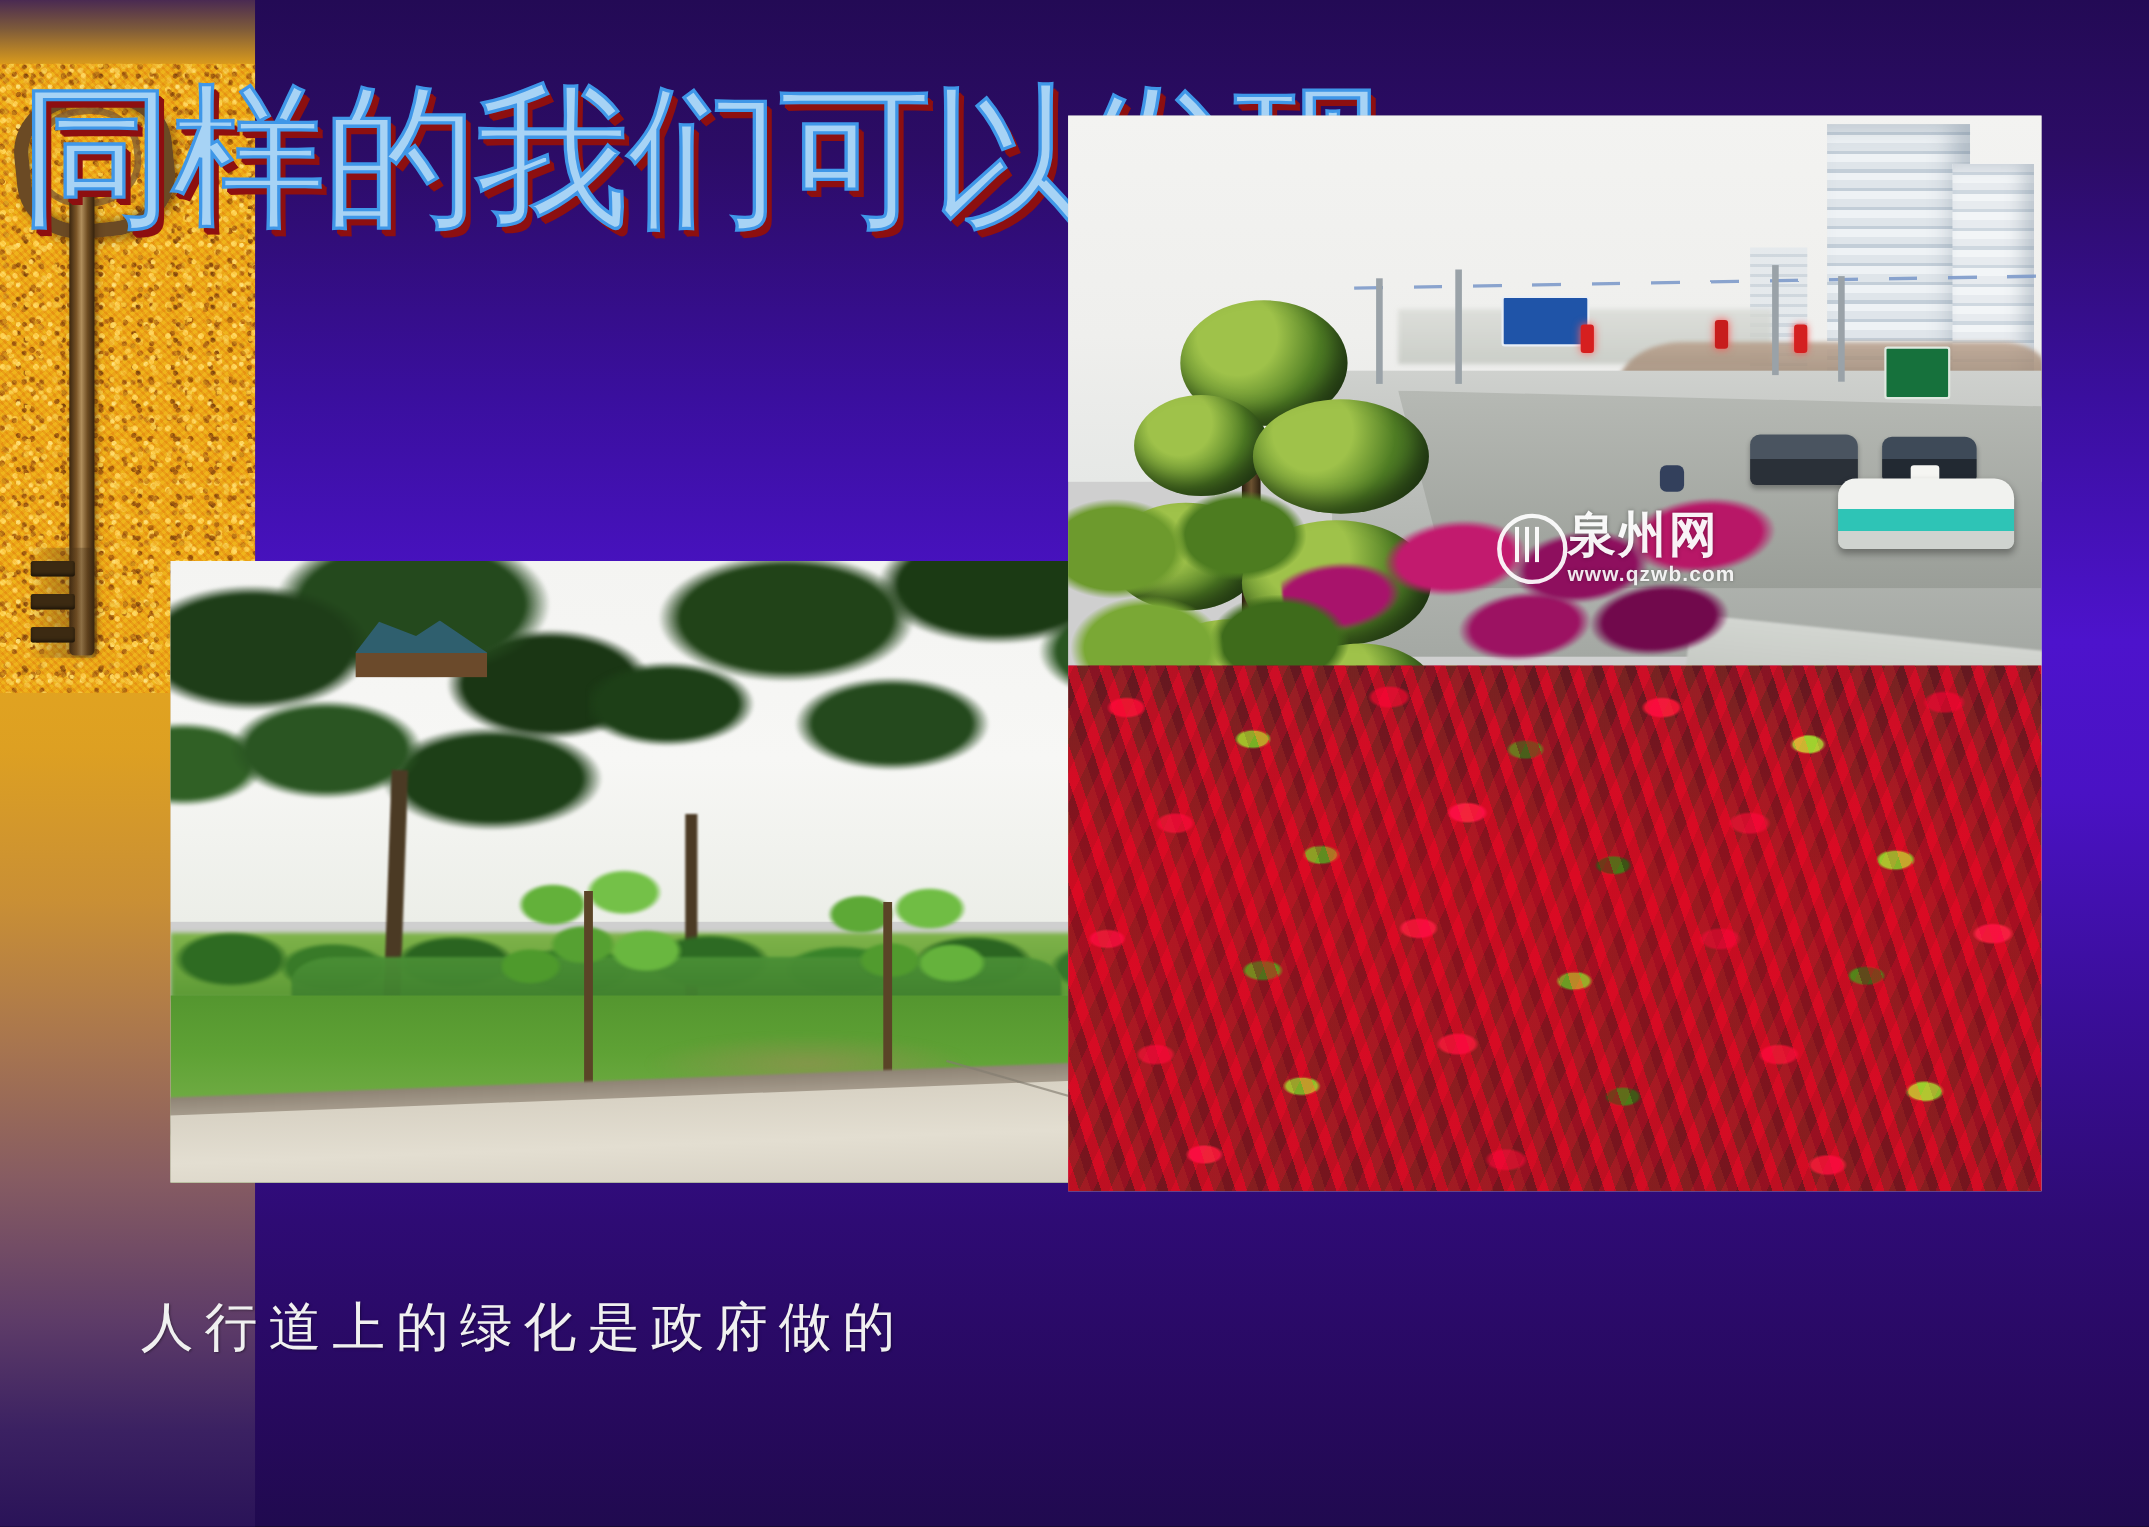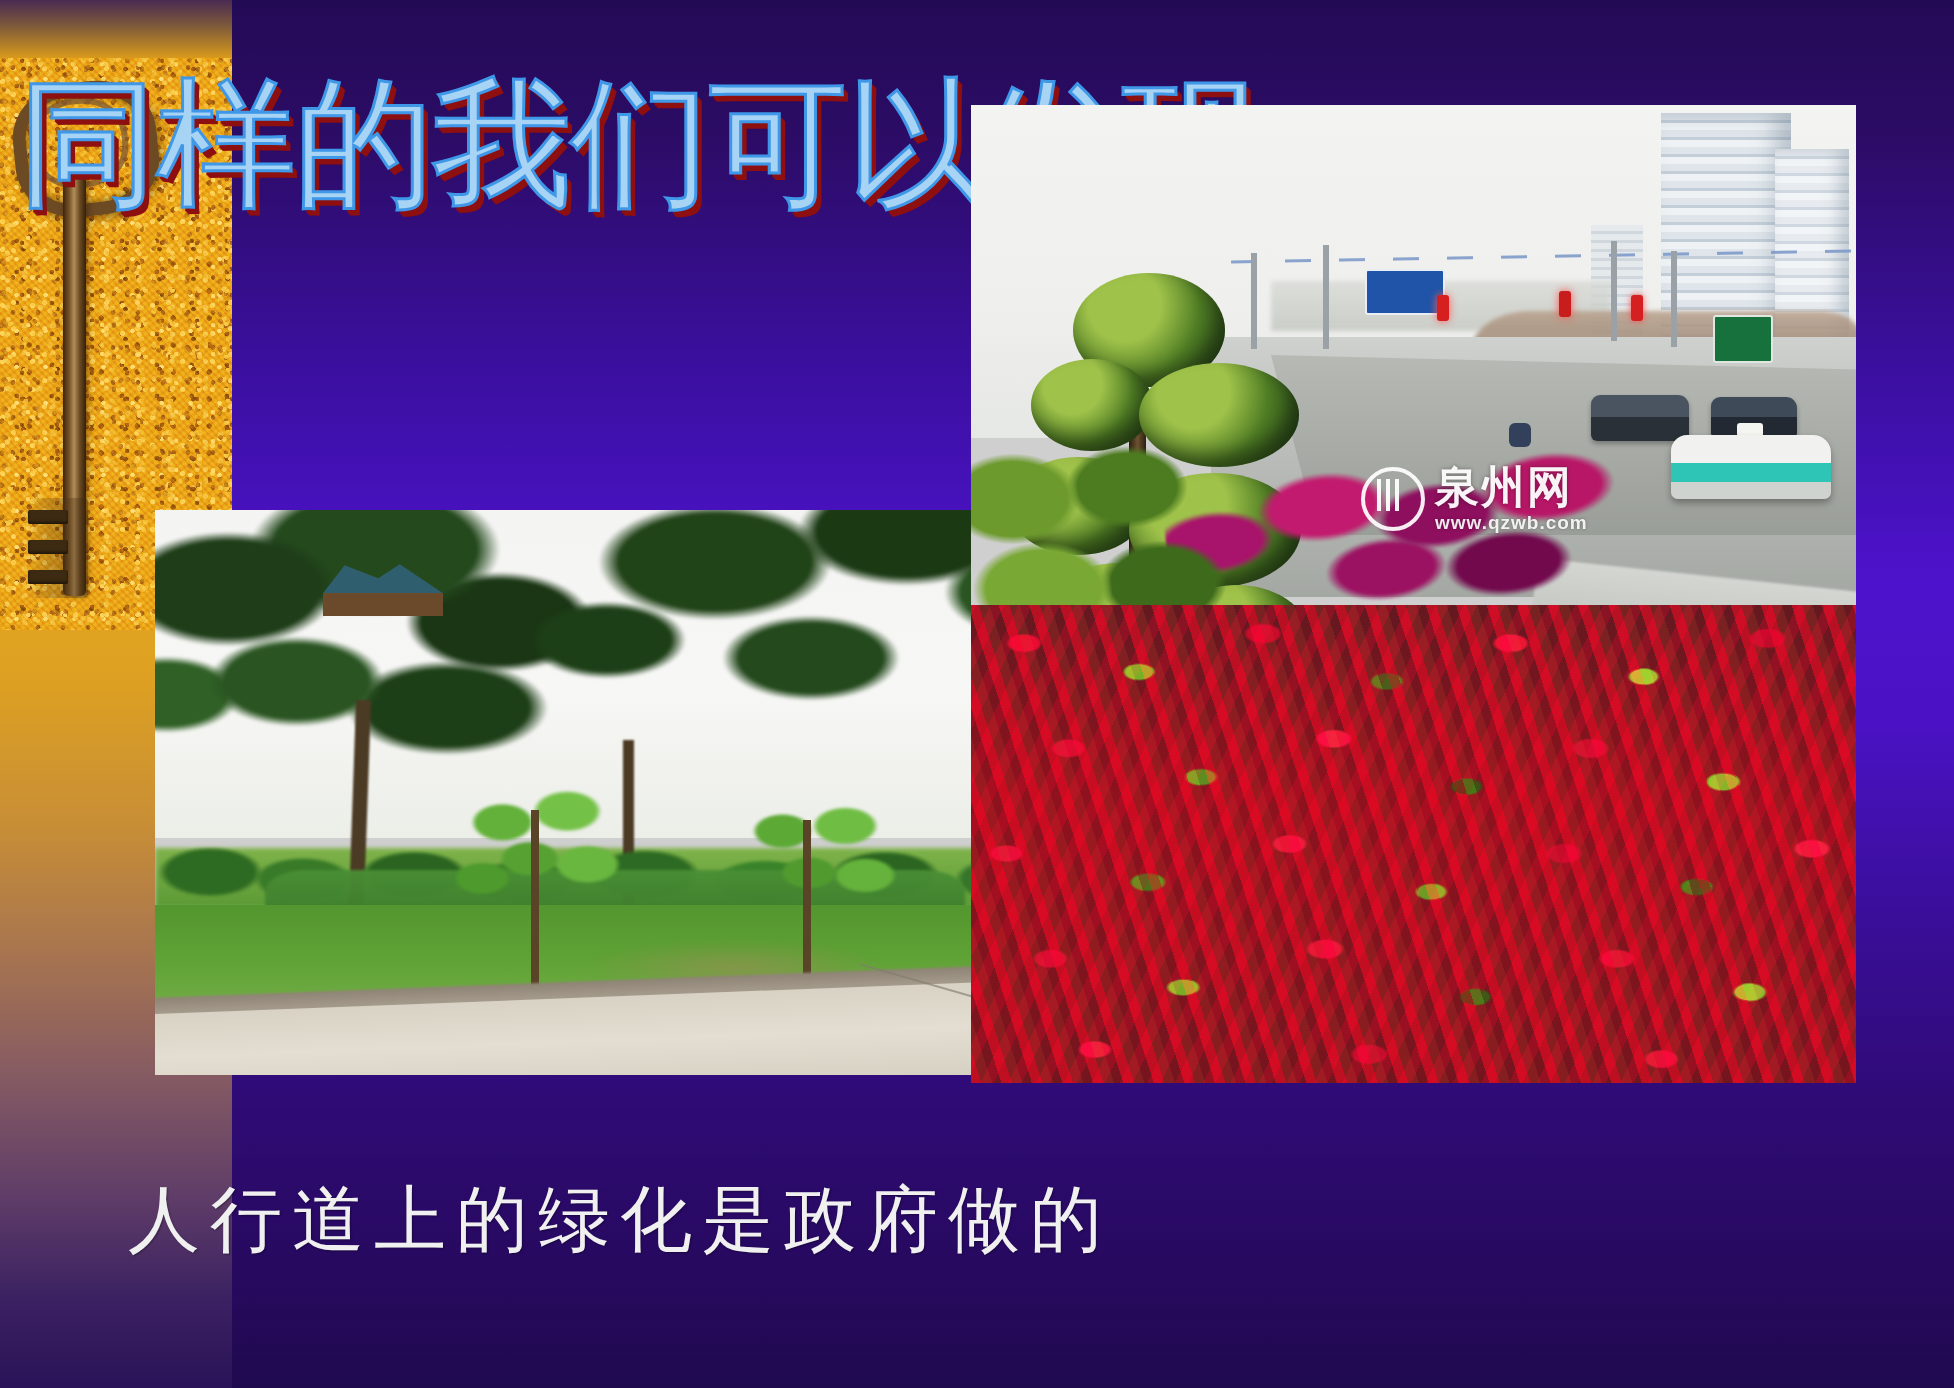--- a/index.html
+++ b/index.html
@@ -506,21 +506,20 @@
     background: linear-gradient(to bottom, #d3d6d1, #b6bab4);
     transform: rotate(6deg);
     filter: blur(1px);
   }
   .pr-watermark {
     position: absolute;
     left: 390px;
     top: 360px;
     display: flex;
     align-items: center;
-    gap: 10px;
     pointer-events: none;
   }
   .pr-wm-logo {
     width: 56px; height: 56px; border-radius: 50%;
     border: 4px solid rgba(255,255,255,.92);
     position: relative;
     flex: none;
   }
   .pr-wm-logo::before {
     content: "";
@@ -543,21 +542,21 @@
     letter-spacing: 1px; margin-top: 4px;
     text-shadow: 0 0 3px rgba(0,0,0,.35);
   }
 
   
   .caption {
     position: absolute;
     left: 128px;
     top: 1182px;
     font-family: "DejaVu Serif", serif;
-    font-size: 72px;
+    font-size: 48px;
     line-height: 1.05;
     letter-spacing: 10px;
     color: #f0f0f0;
     white-space: nowrap;
     text-shadow: 1px 1px 2px rgba(0,0,0,.35);
   }
 </style>
 </head>
 <body>
 

